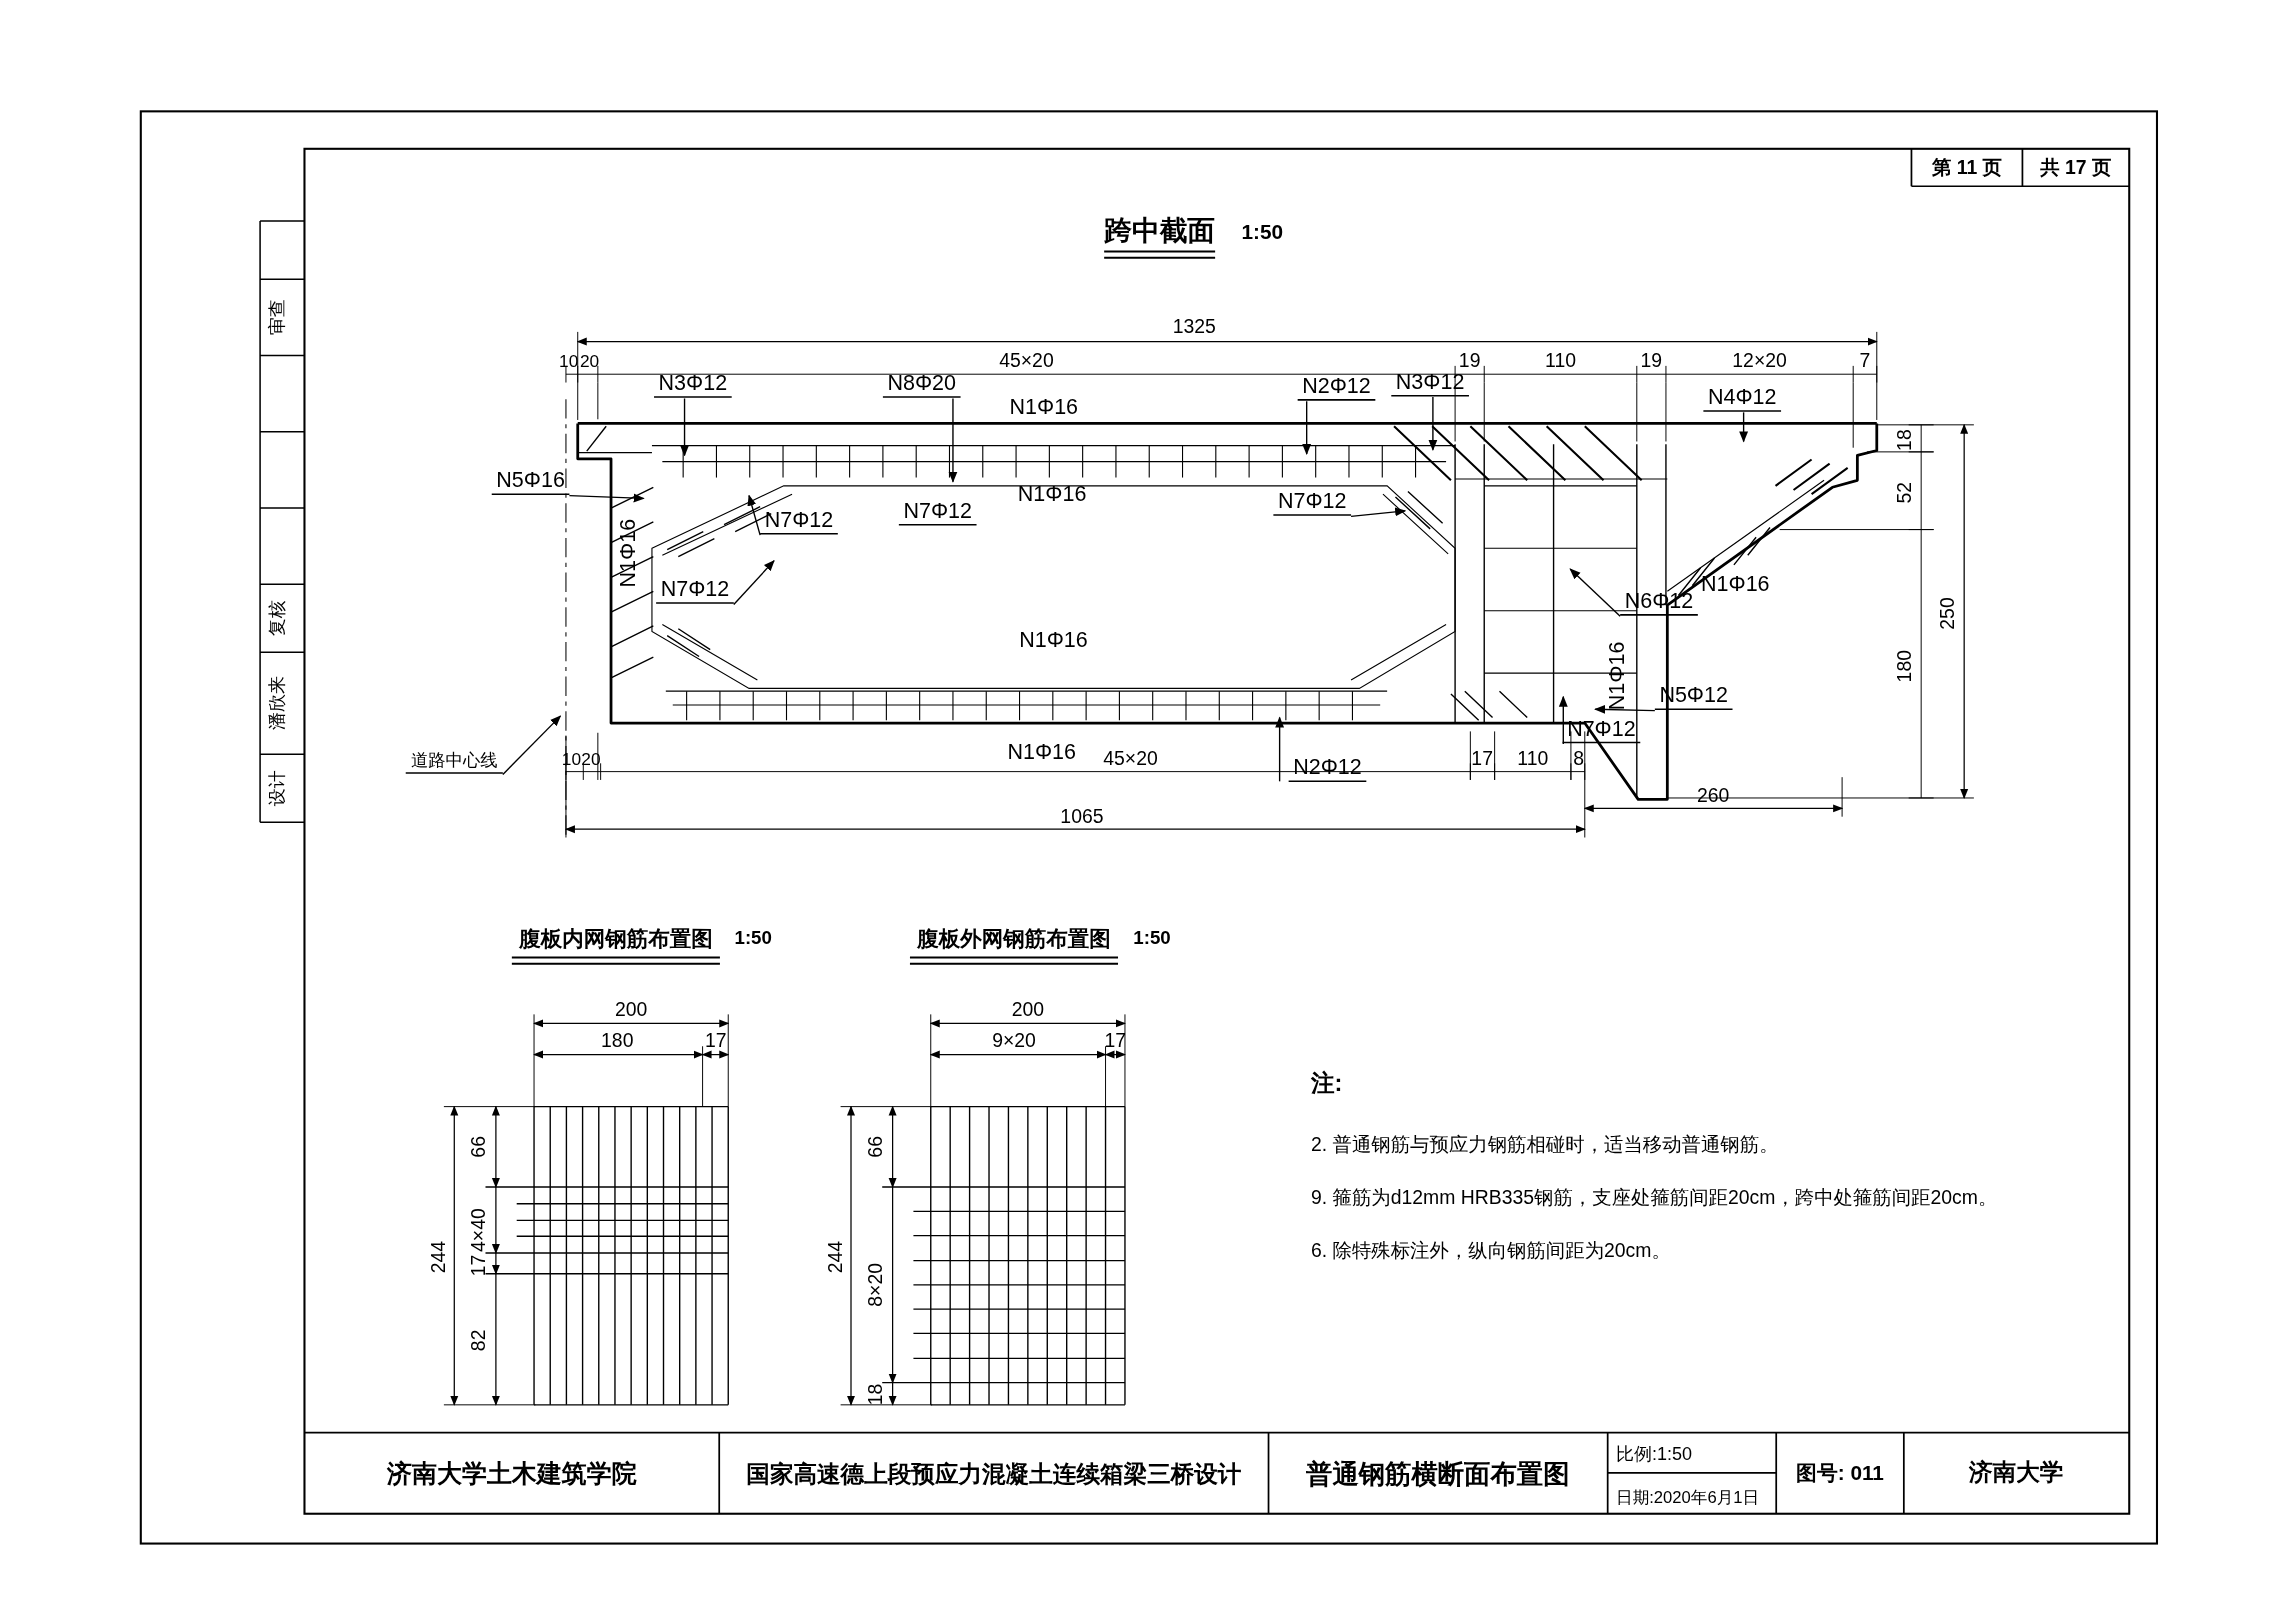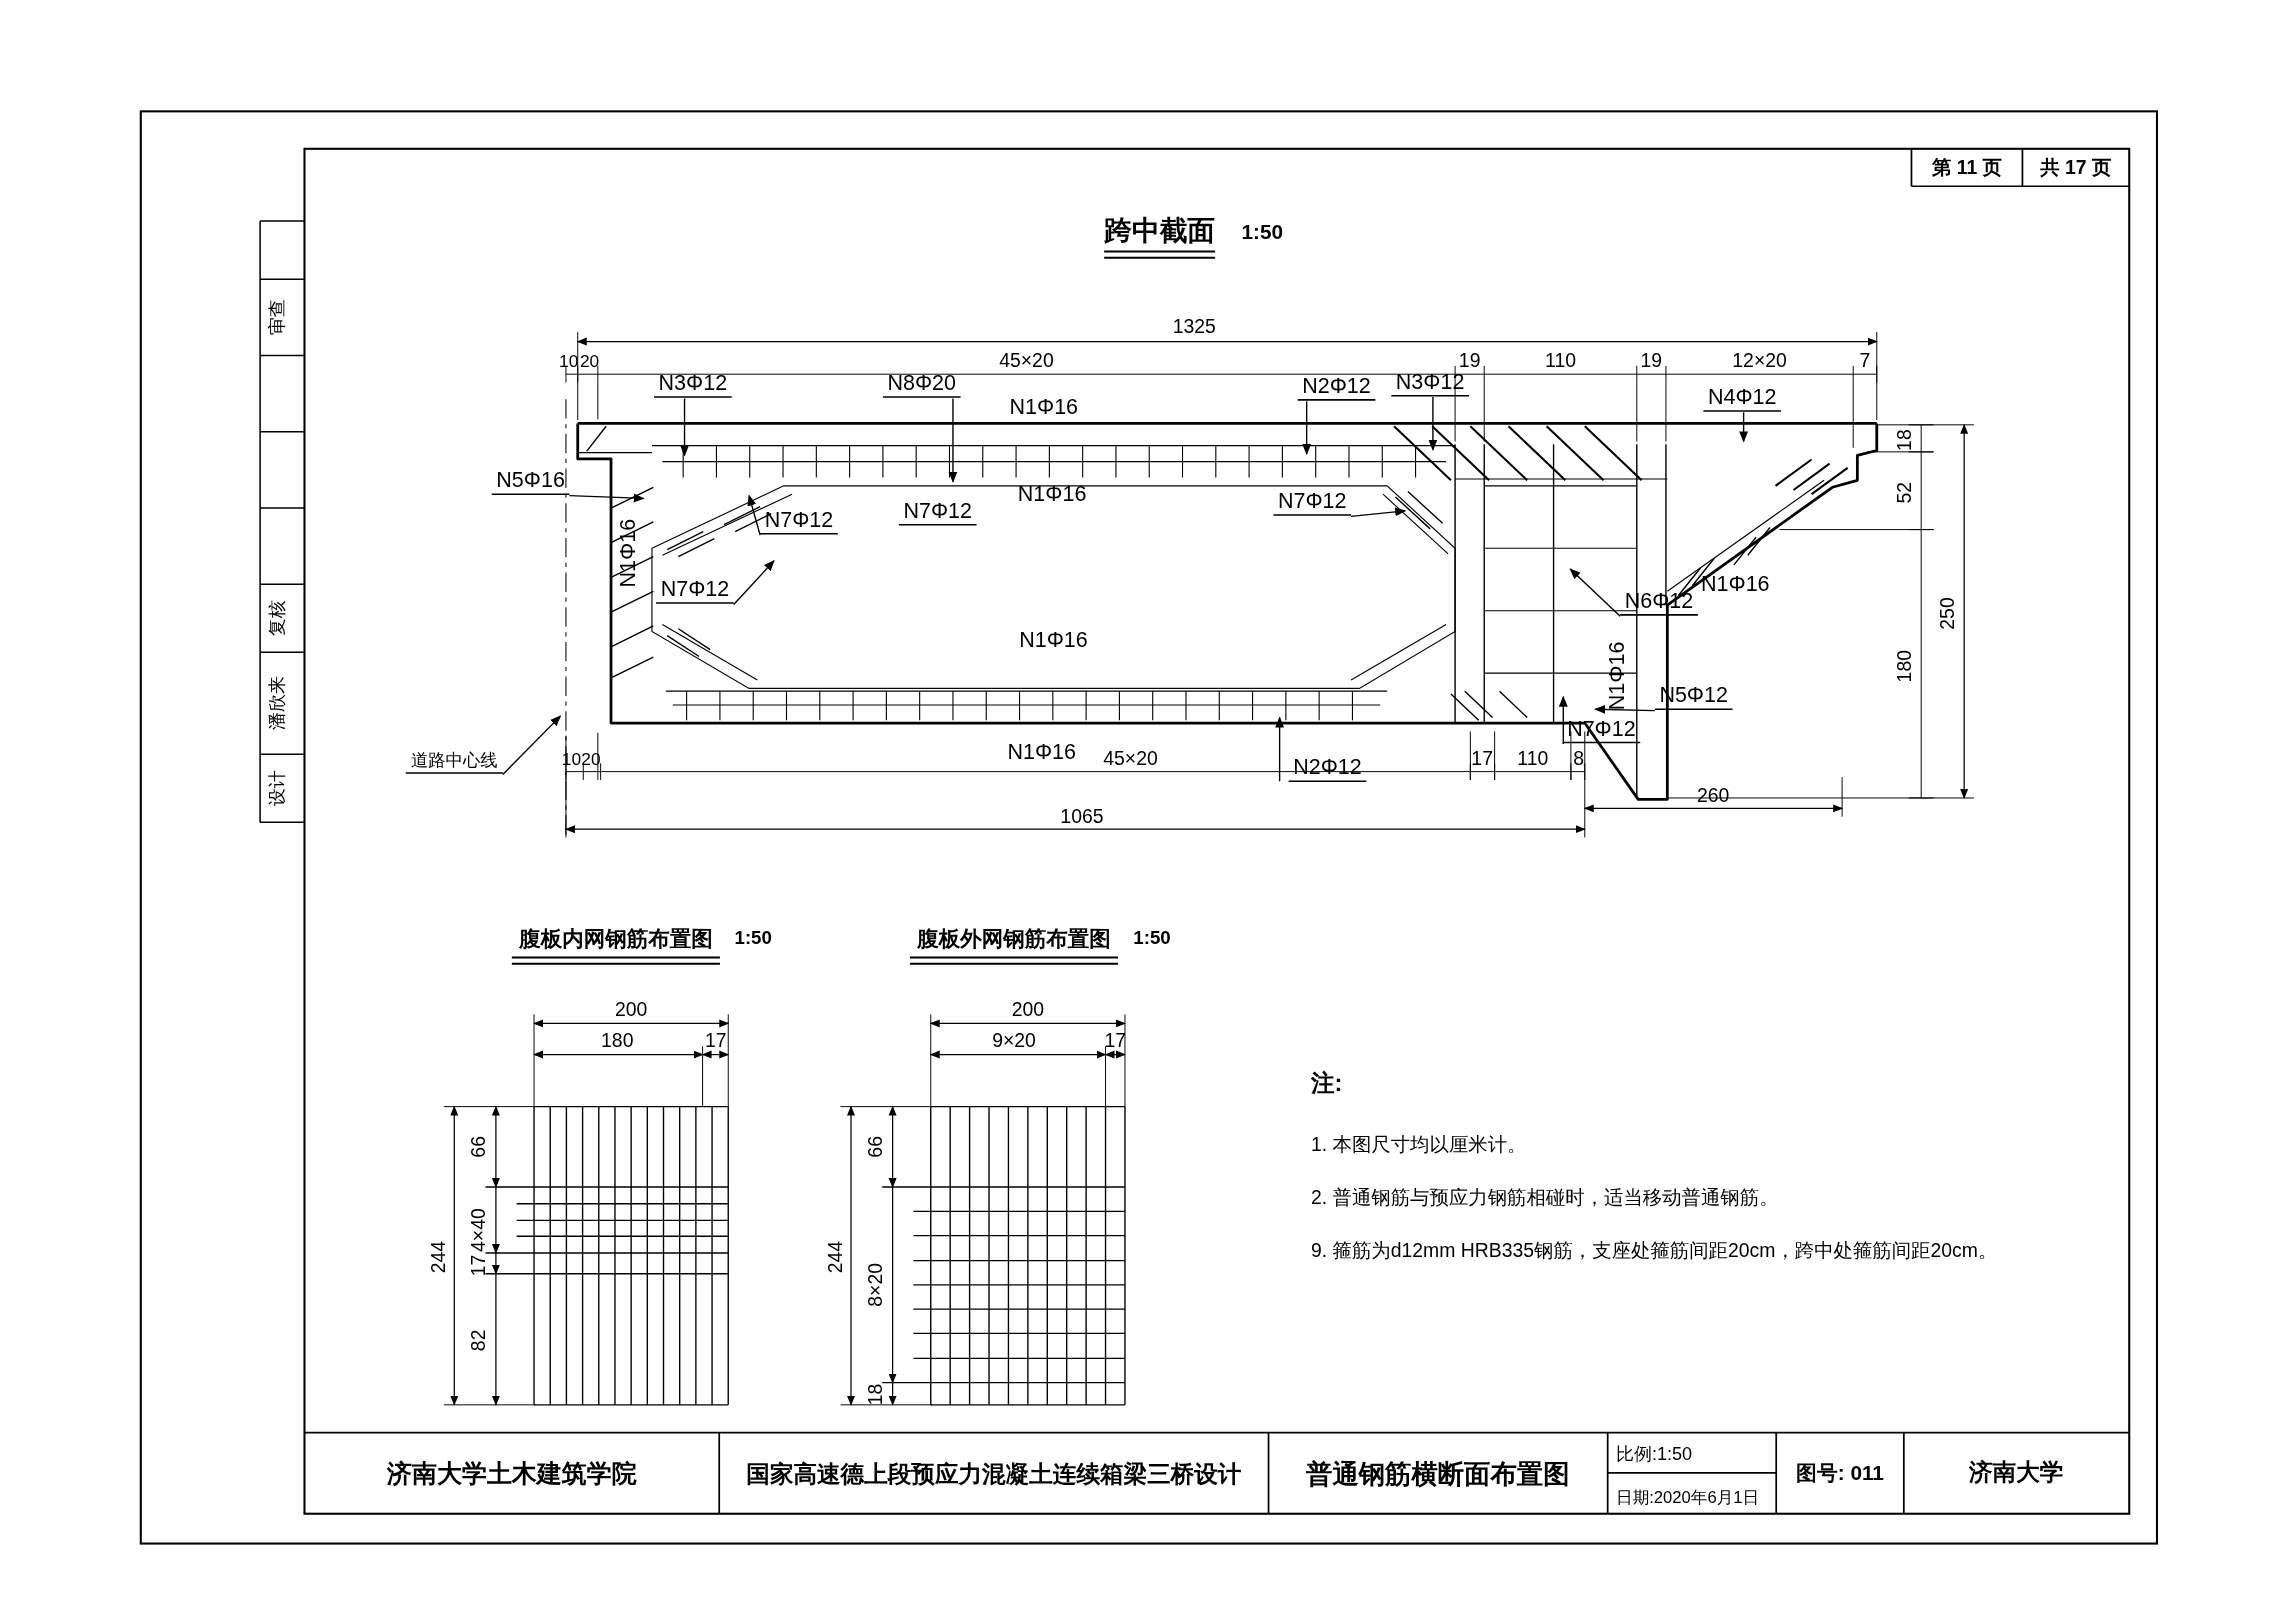--- a/index.html
+++ b/index.html
@@ -312,20 +312,20 @@
         <text x="2330" y="2104" text-anchor="start" font-size="26">比例:1:50</text>
         <text x="2330" y="2166" text-anchor="start" font-size="24">日期:2020年6月1日</text>
         <text x="2653" y="2134" text-anchor="middle" font-size="30" font-weight="bold">图号: 011</text>
         <text x="2907" y="2134" text-anchor="middle" font-size="34" font-weight="bold">济南大学</text>
       </g>
   </svg>
 
   <div id="notes">
     <div class="hd">注:</div>
     <div id="notes-list">
-        <div class="it">1. 本图尺寸均以厘米计。</div>
         <div class="it">2. 普通钢筋与预应力钢筋相碰时，适当移动普通钢筋。</div>
         <div class="it">9. 箍筋为d12mm HRB335钢筋，支座处箍筋间距20cm，跨中处箍筋间距20cm。</div>
+        <div class="it">6. 除特殊标注外，纵向钢筋间距为20cm。</div>
       </div>
   </div>
 
 </div>
 
 
 </body></html>

